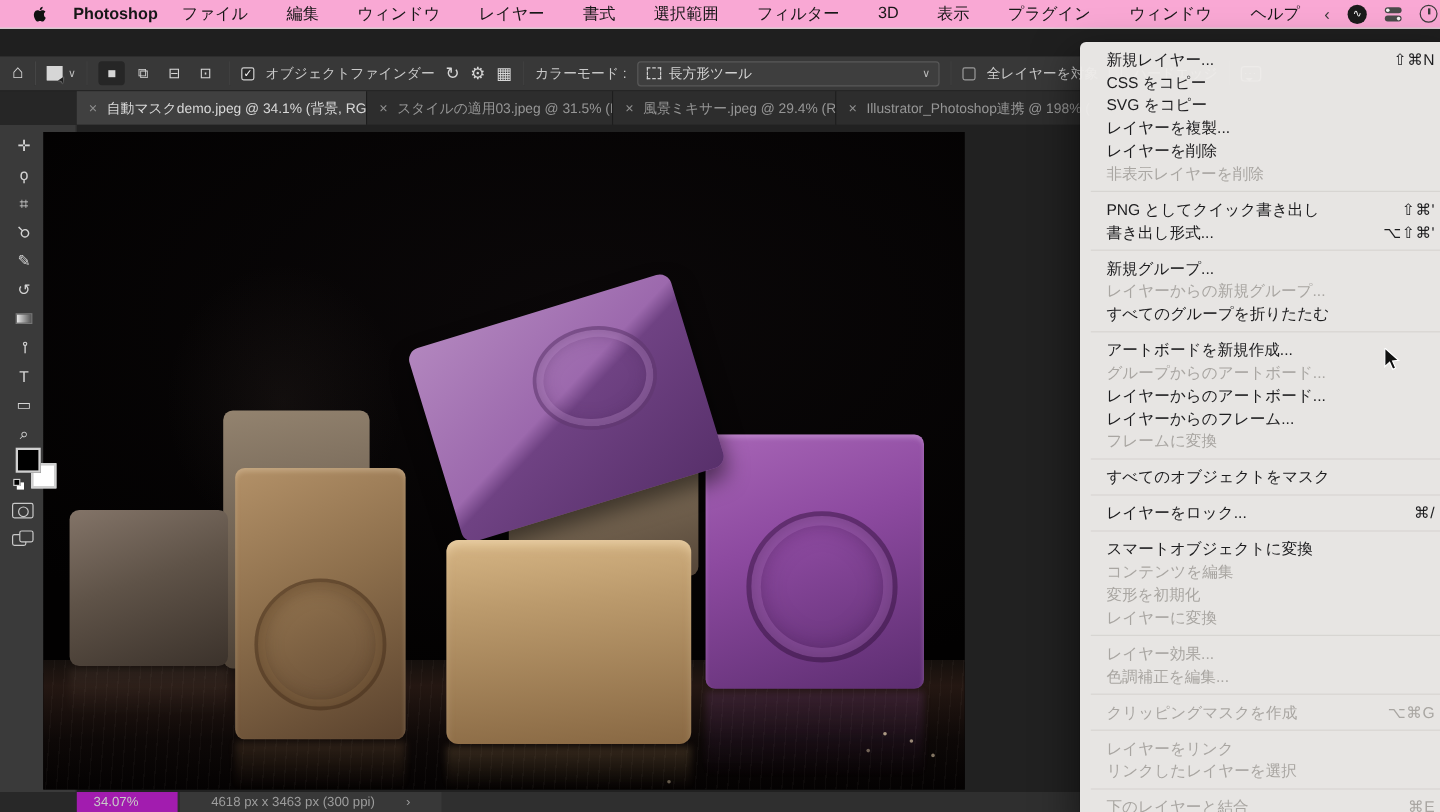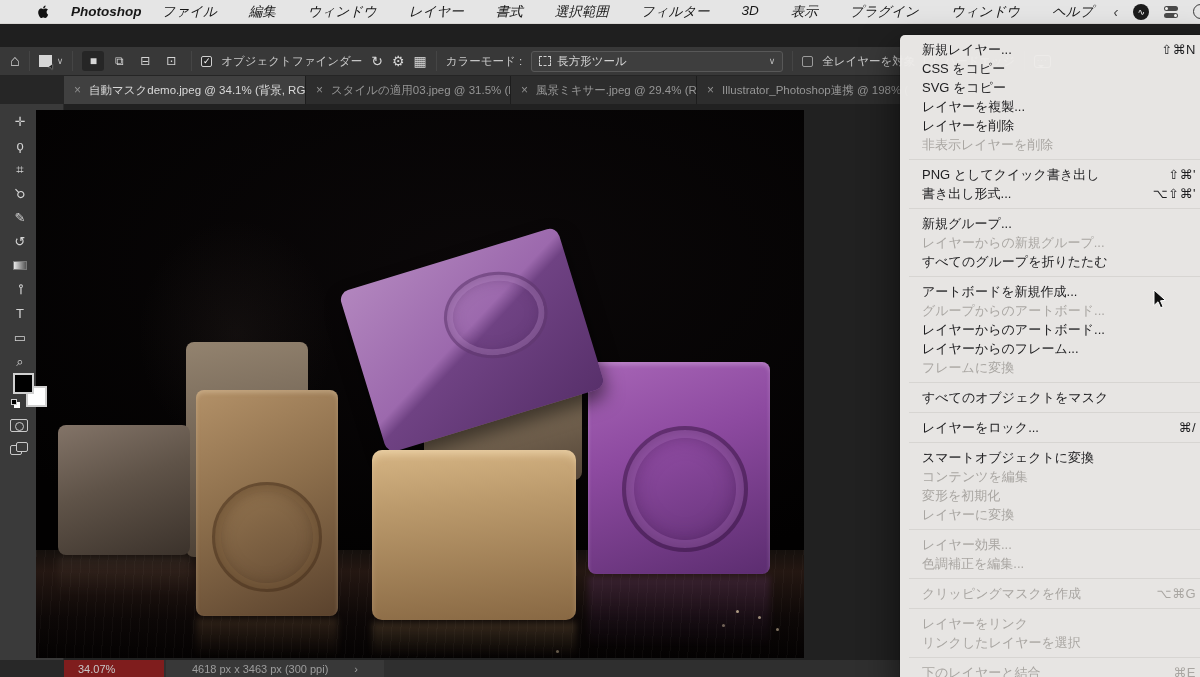--- a/index.html
+++ b/index.html
@@ -1,20 +1,20 @@
 <!DOCTYPE html>
 <html><head>
 <meta charset="utf-8">
 <style>
   * { margin:0; padding:0; box-sizing:border-box; }
   html,body { width:1200px; height:677px; overflow:hidden; background:#000; font-family:"Liberation Sans","DejaVu Sans",sans-serif; }
   .stage { position:relative; width:1200px; height:677px; overflow:hidden; background:#1f1f1f; }
 
   
-  .menubar { position:absolute; left:0; top:0; width:1200px; height:24px; background:#e5e5e5; border-bottom:1px solid #d8d6d4; display:flex; align-items:center; padding:0 14px 0 36px; gap:20px; font-size:13.5px; color:#171717; z-index:30;font-style:italic; }
+  .menubar { position:absolute; left:0; top:0; width:1200px; height:24px; background:#f9a8d4; border-bottom:1px solid #d8d6d4; display:flex; align-items:center; padding:0 14px 0 26px; gap:20px; font-size:13.5px; color:#171717; z-index:30; }
   .apple { width:15px; height:15px; display:inline-block; }
   .mb-app { font-weight:bold; }
   .mb-item { white-space:nowrap; }
   .mb-right { margin-left:auto; display:flex; align-items:center; gap:15px; }
   .mb-chevron { color:#3a3a3a; font-size:14px; }
   .cc-badge { width:16px; height:16px; border-radius:50%; background:#1b1b1b; color:#fff; font-size:9px; display:flex; align-items:center; justify-content:center; }
   .ctrl-center { display:flex; flex-direction:column; gap:2px; }
   .ctrl-center i { display:block; width:14px; height:5px; border-radius:3px; background:#4a4a4a; position:relative; }
   .ctrl-center i:first-child::after { content:""; position:absolute; left:1px; top:1px; width:3px; height:3px; border-radius:50%; background:#f4f3f2; }
   .ctrl-center i:last-child::after  { content:""; position:absolute; right:1px; top:1px; width:3px; height:3px; border-radius:50%; background:#f4f3f2; }
@@ -105,21 +105,21 @@
   .r1 { left:160px; top:508px; width:142px; height:40px; background:linear-gradient(180deg,rgba(150,112,75,.30),transparent); }
   .r2 { left:336px; top:512px; width:204px; height:36px; background:linear-gradient(180deg,rgba(200,160,105,.28),transparent); }
   .r3 { left:552px; top:466px; width:182px; height:72px; background:linear-gradient(180deg,rgba(150,80,170,.25),transparent); }
   .r4 { left:22px; top:447px; width:132px; height:40px; background:linear-gradient(180deg,rgba(130,110,95,.2),transparent); }
   .crumbs { position:absolute; left:700px; top:500px; width:3px; height:3px; border-radius:50%; background:rgba(210,190,160,.8);
             box-shadow:22px 6px 0 rgba(210,190,160,.7), -14px 14px 0 rgba(210,190,160,.5), 40px 18px 0 rgba(210,190,160,.6), -180px 40px 0 rgba(210,190,160,.45); z-index:6; }
 
   
   .statusbar { position:absolute; left:0; top:660px; width:1200px; height:17px; background:#2f2f2f; display:flex; align-items:center; font-size:11px; color:#b5b5b5; }
   .sb-corner { width:64px; height:17px; background:#282828; }
-  .sb-zoom { width:100px; height:17px; background:#7f1d1d; display:flex; align-items:center; padding-left:14px; color:#c8c8c8; }
+  .sb-zoom { width:84px; height:17px; background:#a21caf; display:flex; align-items:center; padding-left:14px; color:#c8c8c8; }
   .sb-doc { width:218px; height:17px; background:#383838; margin-left:2px; display:flex; align-items:center; justify-content:center; gap:26px; color:#9d9d9d; }
   .sb-chev { color:#9d9d9d; font-size:11px; }
 
   
   .ctxmenu { position:absolute; left:900px; top:35px; width:312px; background:rgba(237,235,233,0.97); border-radius:5px; box-shadow:-4px 12px 34px rgba(0,0,0,.5), 0 0 0 0.5px rgba(0,0,0,.18); padding:5px 0 6px; z-index:40; }
   .mi { display:flex; align-items:center; height:19px; padding:0 16px 0 22px; font-size:13px; color:#1d1d1f; white-space:nowrap; }
   .mi .sc { margin-left:auto; letter-spacing:0.5px; }
   .mi.dis { color:#a9a6a2; }
   .sep { height:1px; background:#d7d5d2; margin:5px 9px; }
 

